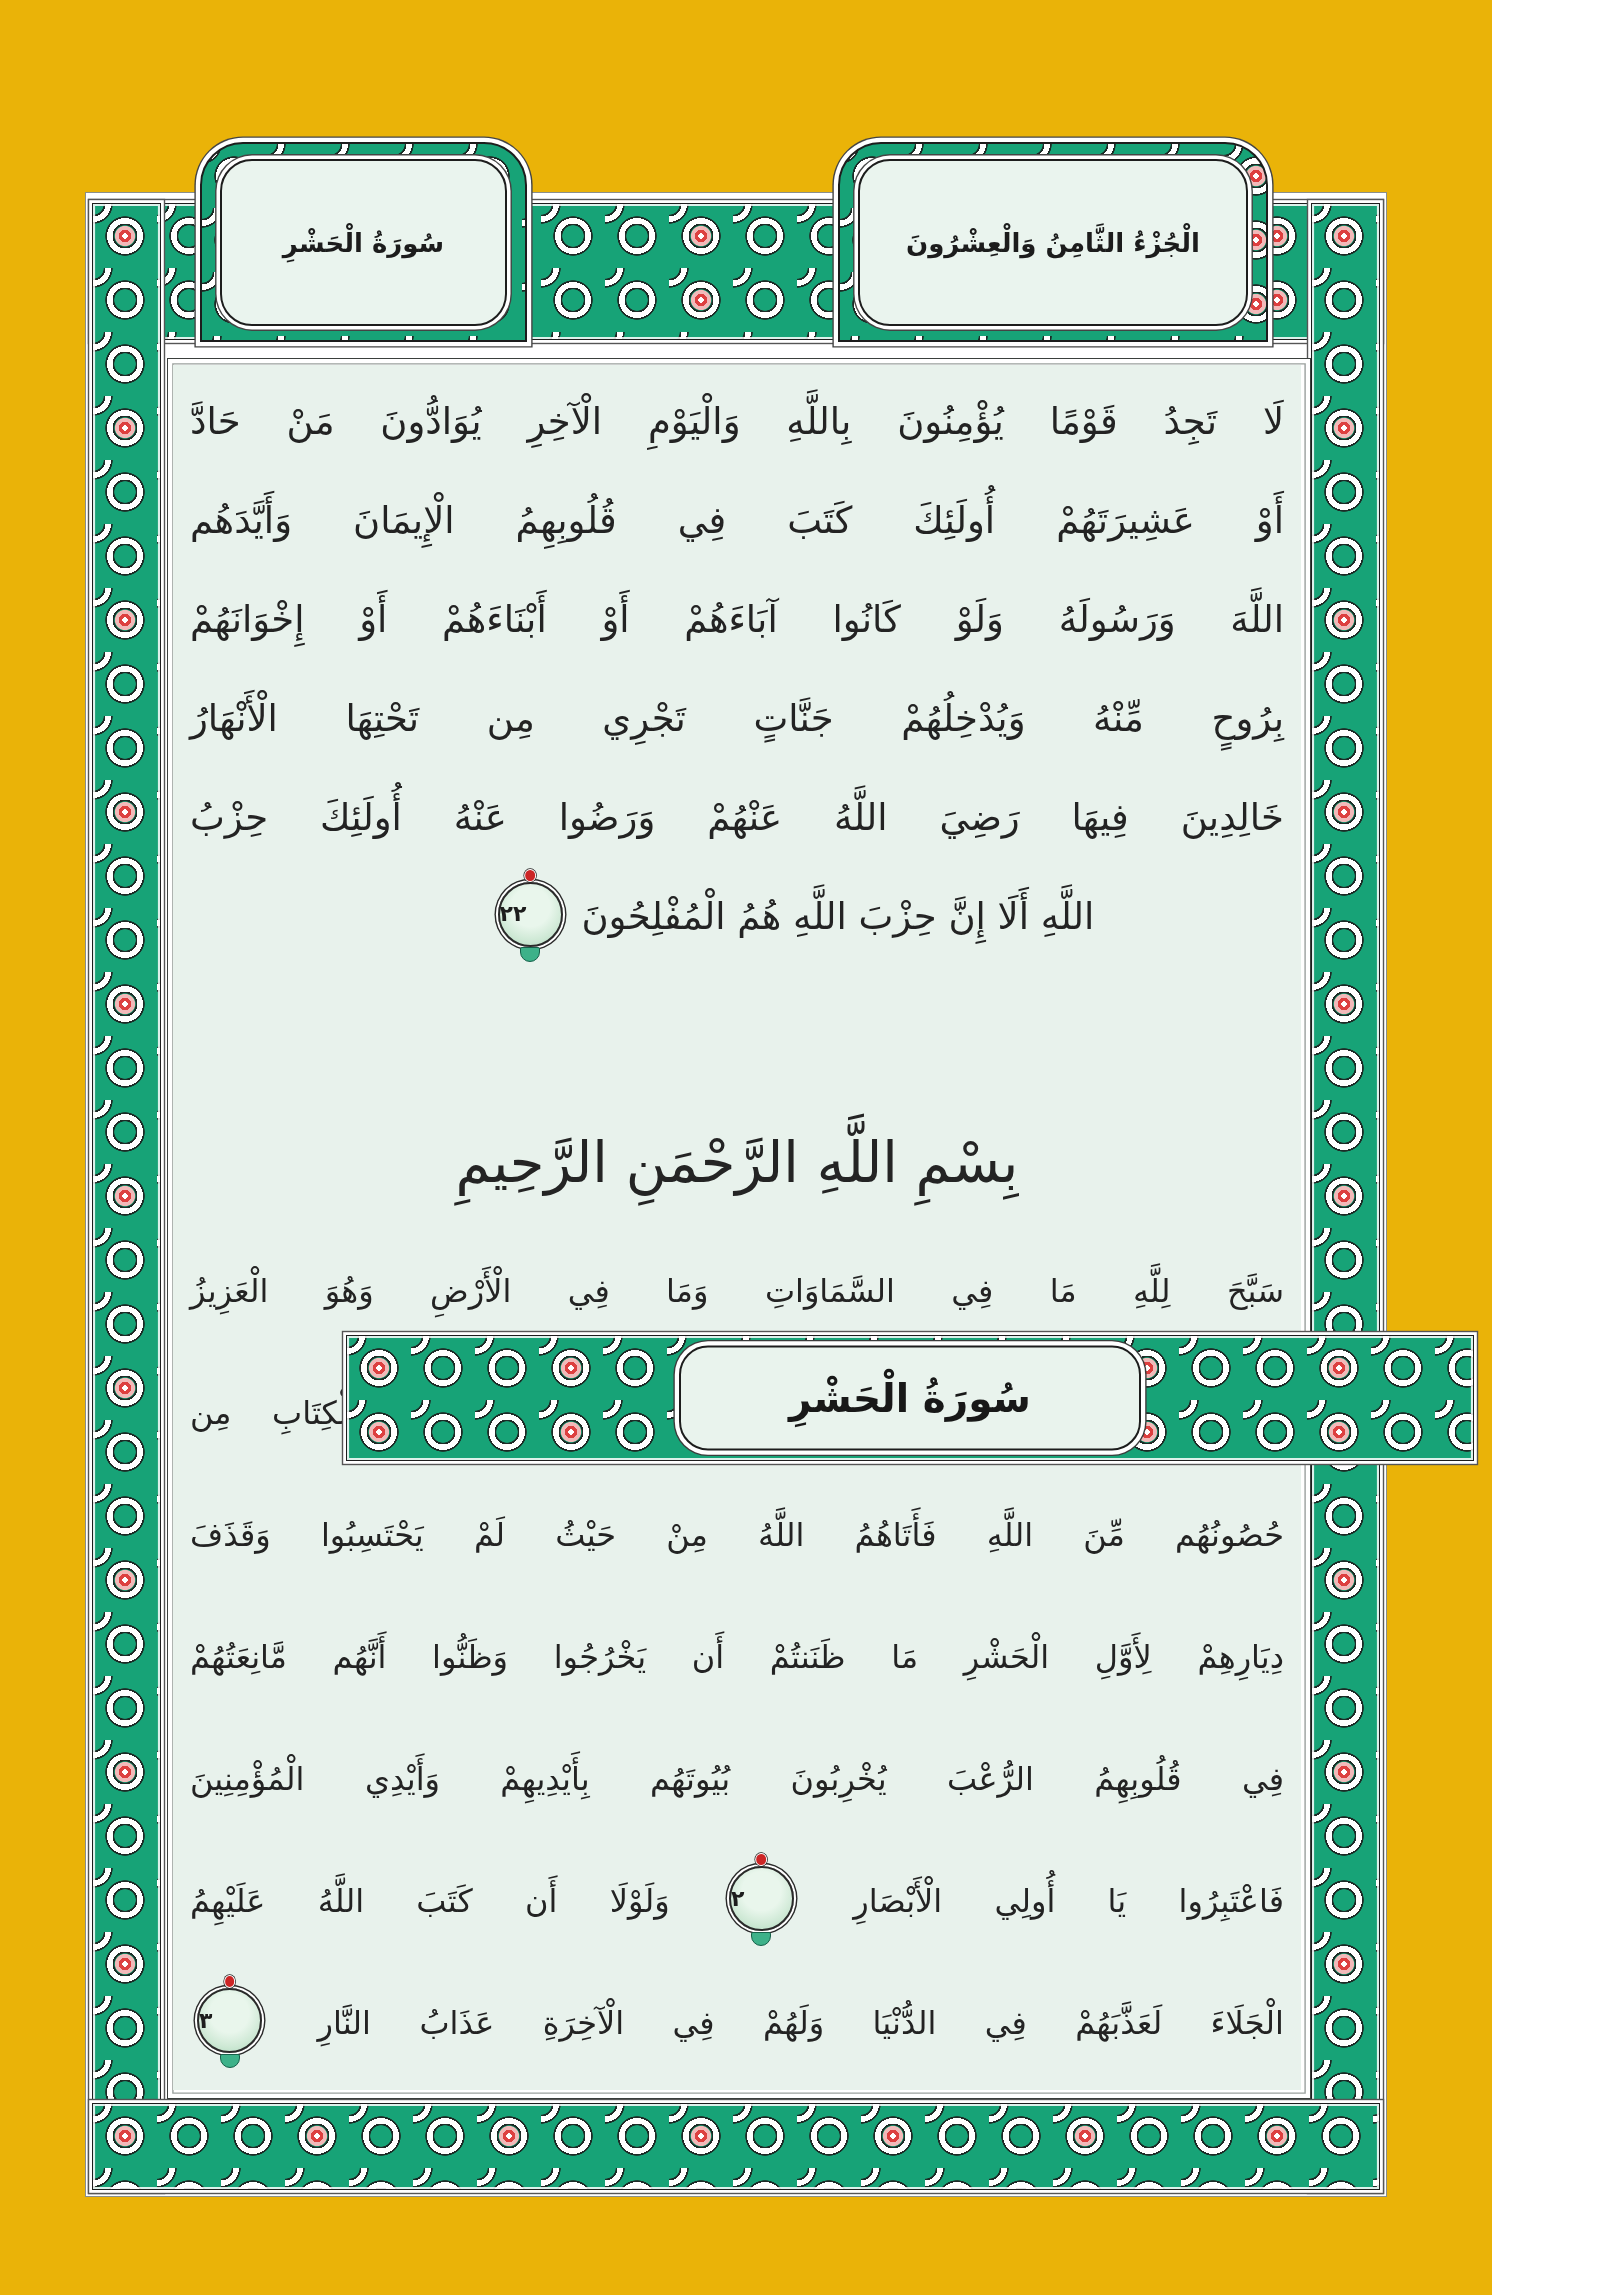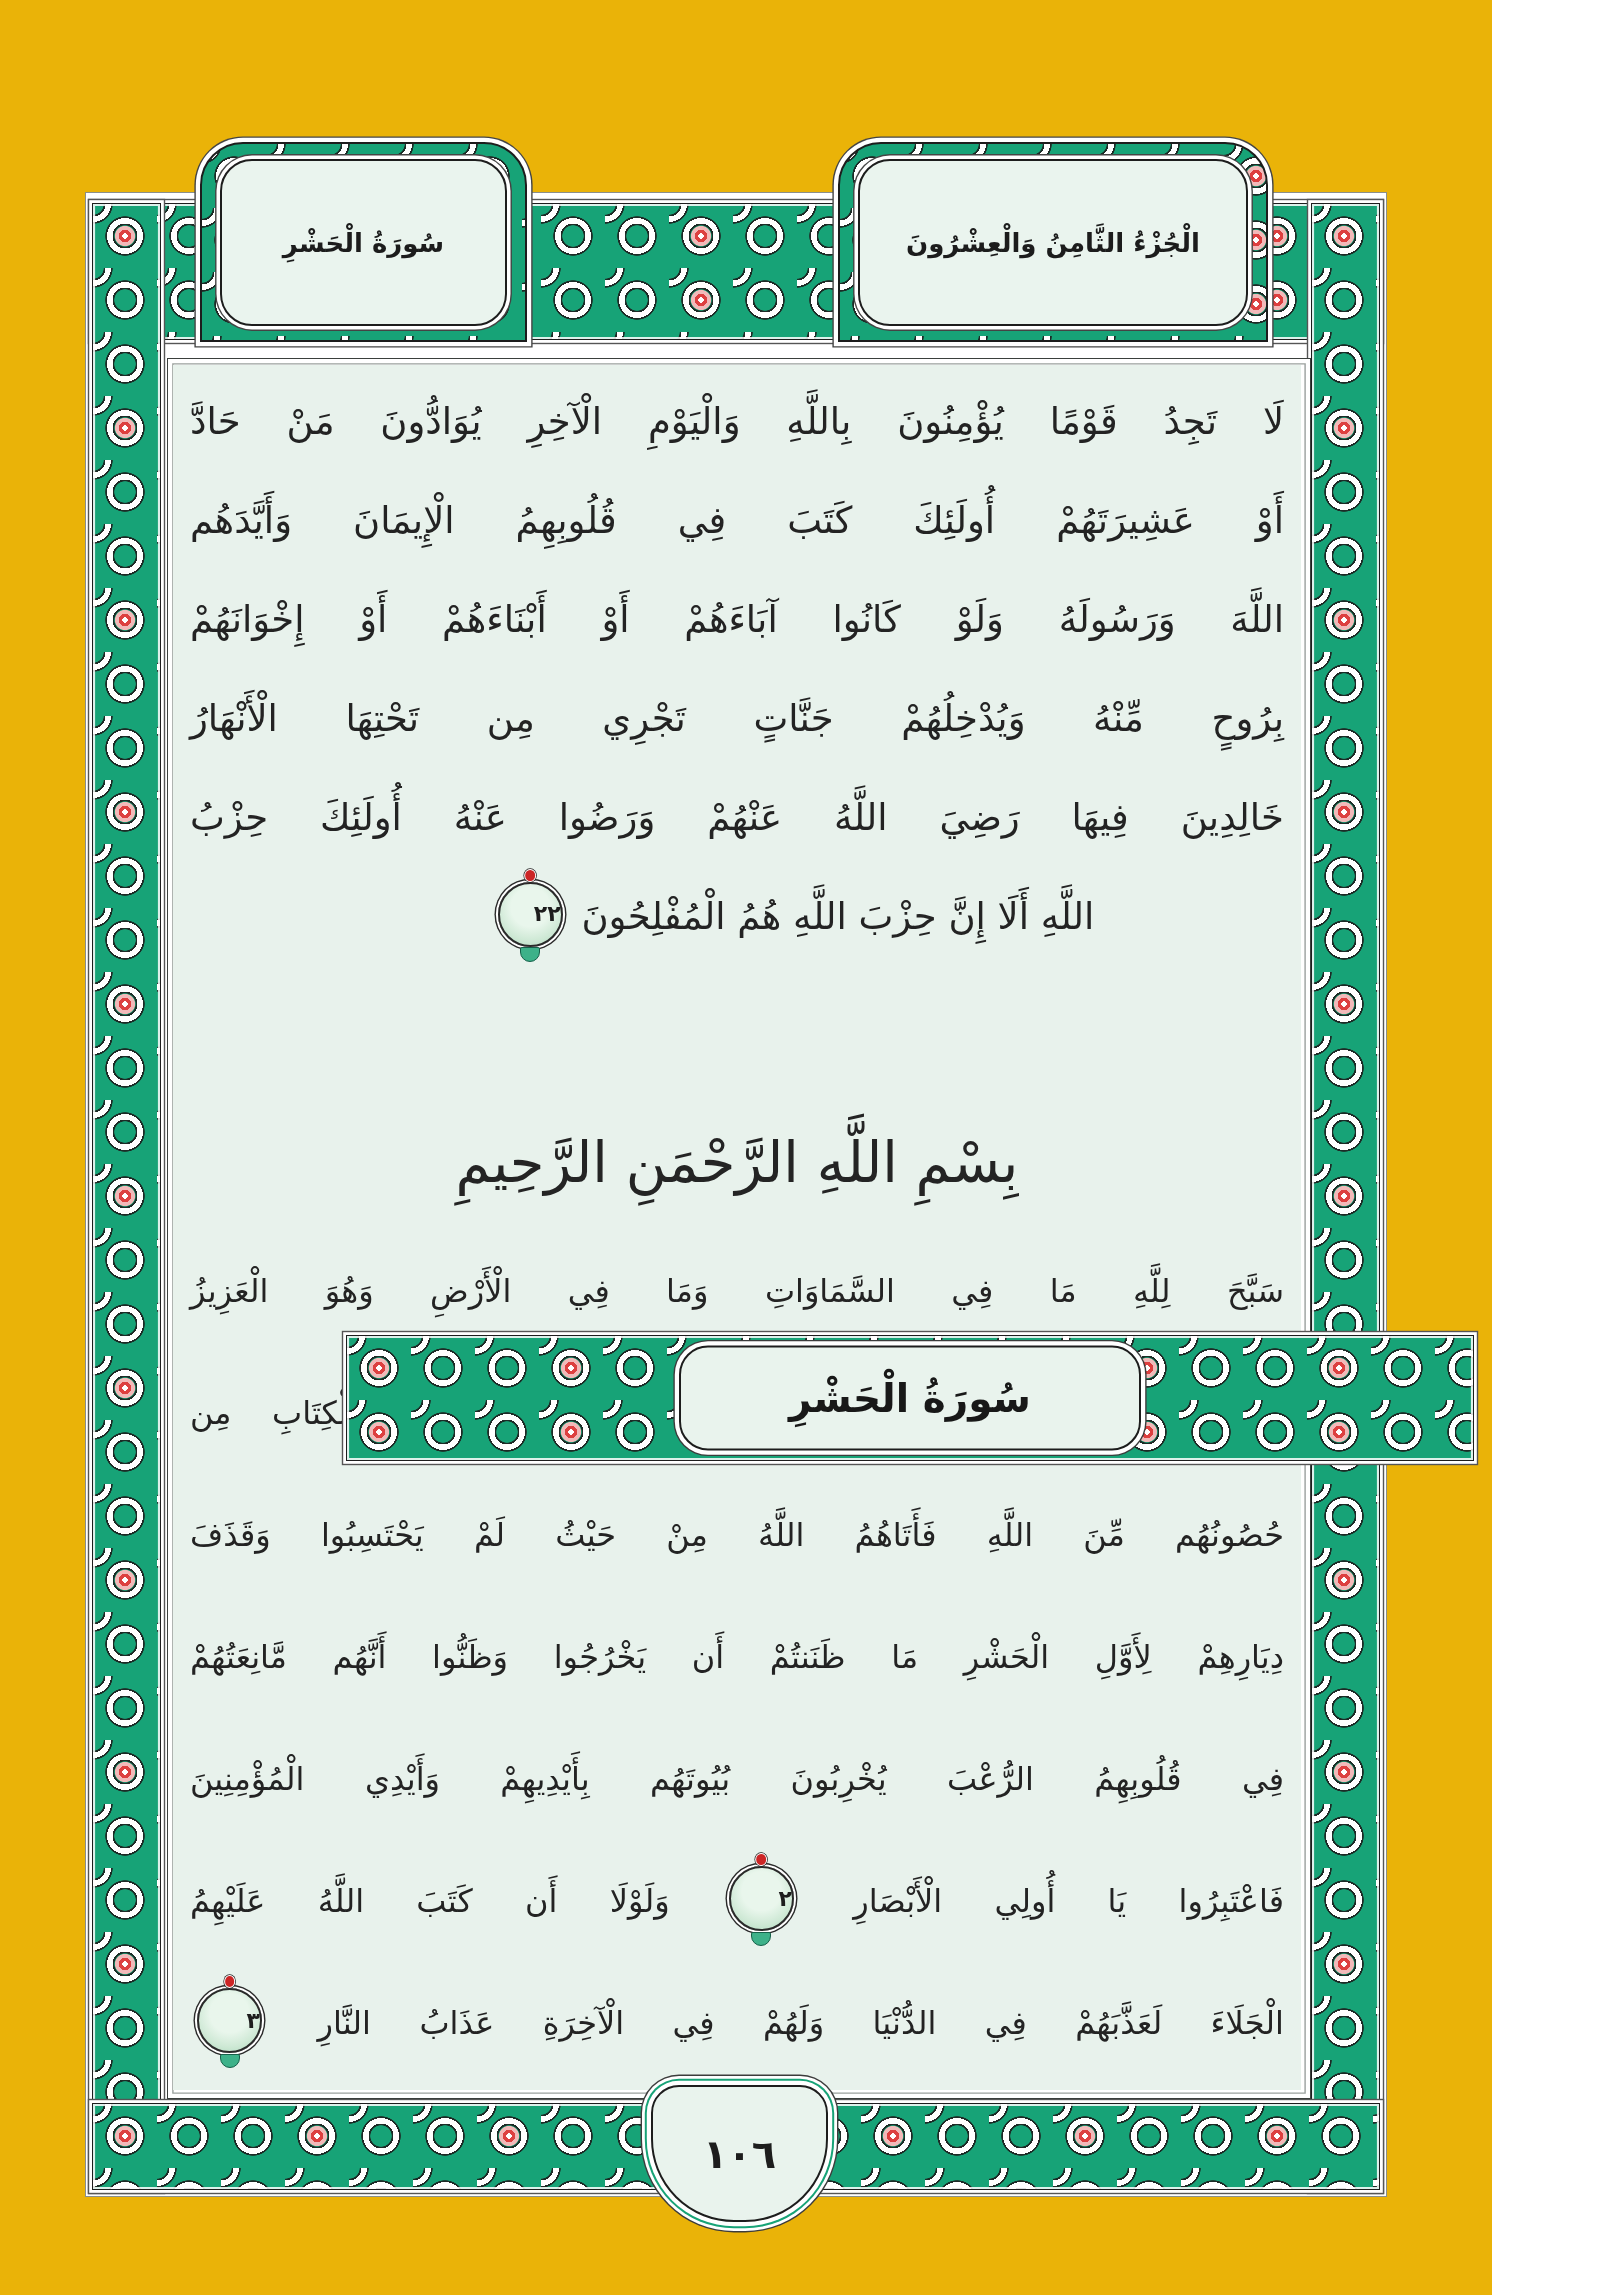--- a/index.html
+++ b/index.html
@@ -46,21 +46,21 @@
   .lines{position:absolute;left:0;width:100%;box-sizing:border-box;padding:0 17px;color:#232323;}
   .lines-upper{top:7px;height:597px;}
   .lines-lower{top:865px;height:855px;}
   .qline{direction:rtl;text-align:justify;text-align-last:justify;white-space:normal;overflow:visible;}
   .lines-upper .qline{height:99px;line-height:99px;font-size:37px;}
   .lines-lower .qline{height:122px;line-height:122px;font-size:32px;}
   .qline-center{text-align:center;text-align-last:center;padding-left:139px;padding-right:28px;}
   .qtext{letter-spacing:0px;}
 
   
-  .medallion{display:inline-flex;align-items:center;justify-content:flex-start;width:61px;height:61px;
+  .medallion{display:inline-flex;align-items:center;justify-content:flex-end;width:61px;height:61px;
     vertical-align:middle;border-radius:50%;position:relative;top:-4.2px;margin:1px 7px;
     background:radial-gradient(circle at 50% 38%,#e9f6ec 0 40%,#cde8d4 70%,#a9d8ba 100%);
     border:2.1px solid #2a2a2a;box-shadow:0 0 0 2.1px #ffffff,0 0 0 3.5px #2a2a2a;}
   .medallion::before{content:"";position:absolute;top:-15.3px;left:50%;transform:translateX(-50%);
     width:9.7px;height:11px;background:#cc2525;border:1.4px solid #ffffff;border-radius:50%;
     box-shadow:0 0 0 0.7px #222222;}
   .medallion::after{content:"";position:absolute;bottom:-16.7px;left:50%;transform:translateX(-50%);
     width:18px;height:12.5px;background:#3db189;border:1.4px solid #16604a;border-radius:2.1px 2.1px 11px 11px;}
   .mnum{font-size:22px;font-weight:bold;color:#1d1d1d;line-height:1;}
 
@@ -139,18 +139,15 @@
         <div class="qline" dir="rtl"><span class="qtext">فِي قُلُوبِهِمُ الرُّعْبَ يُخْرِبُونَ بُيُوتَهُم بِأَيْدِيهِمْ وَأَيْدِي الْمُؤْمِنِينَ</span> </div>
         <div class="qline" dir="rtl"><span class="qtext">فَاعْتَبِرُوا يَا أُولِي الْأَبْصَارِ</span> <span class="medallion">
             <span class="mnum">٢</span>
           </span> <span class="qtext">وَلَوْلَا أَن كَتَبَ اللَّهُ عَلَيْهِمُ</span> </div>
         <div class="qline" dir="rtl"><span class="qtext">الْجَلَاءَ لَعَذَّبَهُمْ فِي الدُّنْيَا وَلَهُمْ فِي الْآخِرَةِ عَذَابُ النَّارِ</span> <span class="medallion">
             <span class="mnum">٣</span>
           </span> </div>
       </div>
   </div>
 
-  <div class="pagenum-cart">
-    <span class="pagenum">١٠٦</span>
-  </div>
 
 </div>
 
 
 </body></html>

